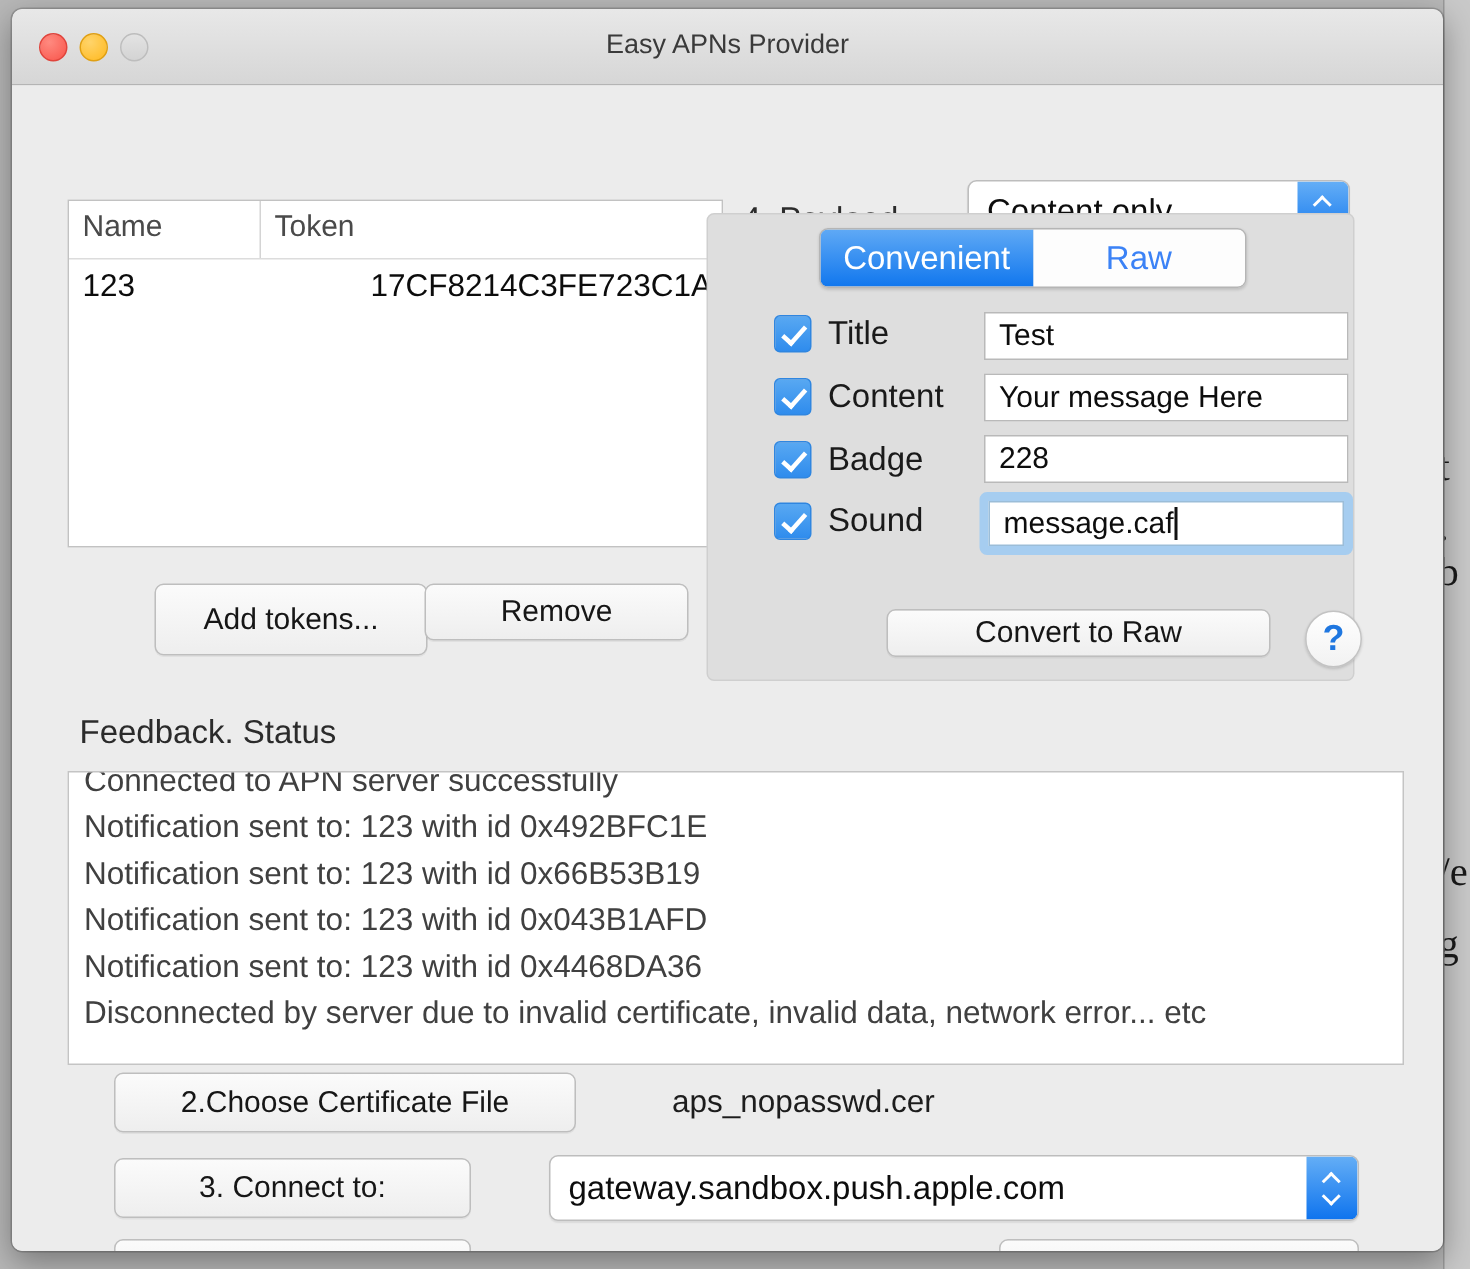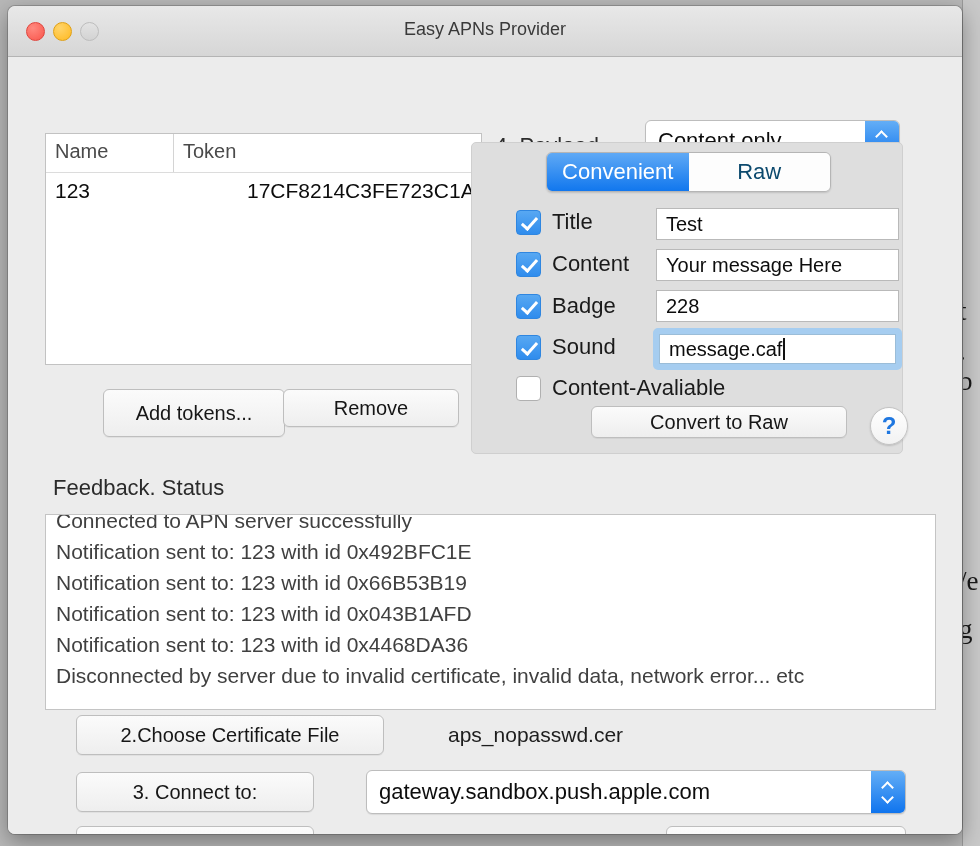--- a/index.html
+++ b/index.html
@@ -193,21 +193,21 @@
     justify-content: center;
     font-size: 22px;
     cursor: default;
   }
   .seg.sel {
     background: linear-gradient(to bottom, #5fa9f5 0%, #1177ee 100%);
     color: #ffffff;
   }
   .seg.unsel {
     background: #fdfdfd;
-    color: #0c4a6e;
+    color: #3b82f6;
   }
 
   .cb-row {
     position: absolute;
     display: flex;
     align-items: center;
   }
   .checkbox {
     width: 25px;
     height: 25px;
@@ -432,24 +432,20 @@
         <div class="cb-label">Content</div>
       </div>
       <div class="cb-row" style="left:508px; top:236px;">
         <div class="checkbox on"></div>
         <div class="cb-label">Badge</div>
       </div>
       <div class="cb-row" style="left:508px; top:277px;">
         <div class="checkbox on"></div>
         <div class="cb-label">Sound</div>
       </div>
-      <div class="cb-row" style="left:508px; top:318px;">
-        <div class="checkbox off"></div>
-        <div class="cb-label">Content-Avaliable</div>
-      </div>
 
       <div class="tfield" style="left:648px; top:151px; width:243px; height:32px;">Test</div>
       <div class="tfield" style="left:648px; top:192px; width:243px; height:32px;">Your message Here</div>
       <div class="tfield" style="left:648px; top:233px; width:243px; height:32px;">228</div>
 
       <div class="focus-ring" style="left:645px; top:271px; width:249px; height:42px;"></div>
       <div class="tfield" style="left:651px; top:277px; width:237px; height:30px; border-color:#9bbdd8;">
         <span>message.caf</span>
           <span class="caret"></span>
       </div>

